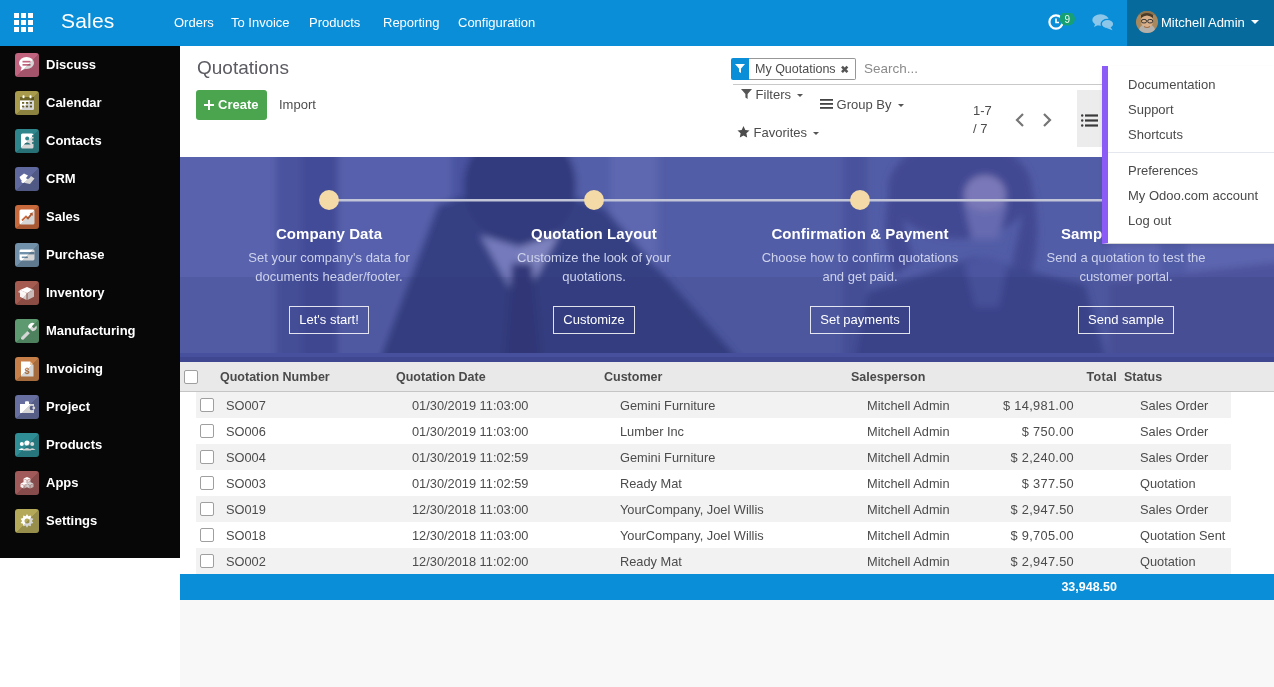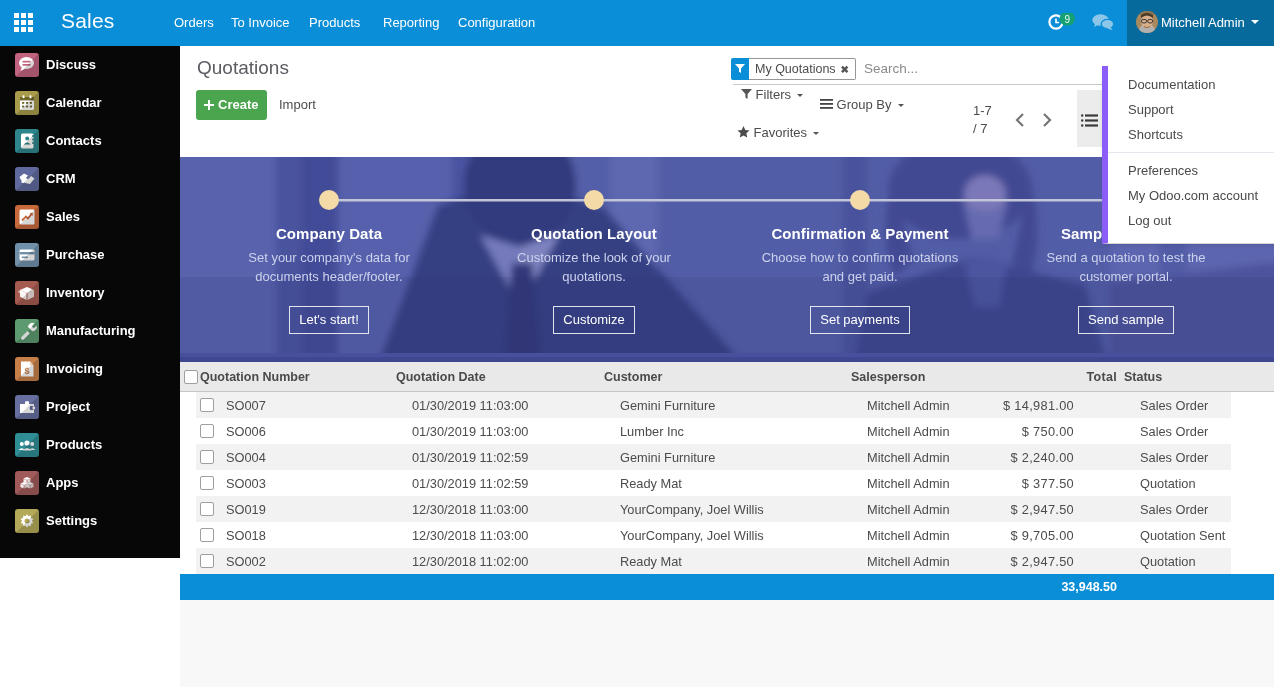--- a/index.html
+++ b/index.html
@@ -383,21 +383,21 @@
       <circle cx="946" cy="43" r="10" fill="#f3daa6"></circle>
     </svg>
 <div class="step" style="left:9px"><div class="stitle">Company Data</div><div class="sdesc">Set your company's data for<br>documents header/footer.</div><span class="sbtn">Let's start!</span></div>
 <div class="step" style="left:274px"><div class="stitle">Quotation Layout</div><div class="sdesc">Customize the look of your<br>quotations.</div><span class="sbtn">Customize</span></div>
 <div class="step" style="left:540px"><div class="stitle">Confirmation &amp; Payment</div><div class="sdesc">Choose how to confirm quotations<br>and get paid.</div><span class="sbtn">Set payments</span></div>
 <div class="step" style="left:806px"><div class="stitle">Sample Quotation</div><div class="sdesc">Send a quotation to test the<br>customer portal.</div><span class="sbtn">Send sample</span></div>
   </div>
 
   <div class="thead">
     <span class="cb" style="left:4px;top:8px"></span>
-    <span class="hc" style="left:20px">Quotation Number</span>
+    <span class="hc" style="left:40px">Quotation Number</span>
     <span class="hc" style="left:216px">Quotation Date</span>
     <span class="hc" style="left:424px">Customer</span>
     <span class="hc" style="left:671px">Salesperson</span>
     <span class="hc cr" style="right:157px">Total</span>
     <span class="hc" style="left:944px">Status</span>
   </div>
 <div class="trow" style="top:346px;background:#f2f2f2">
 <span class="cb" style="left:4px;top:6px"></span>
 <span class="c" style="left:30px">SO007</span>
 <span class="c" style="left:216px">01/30/2019 11:03:00</span>

